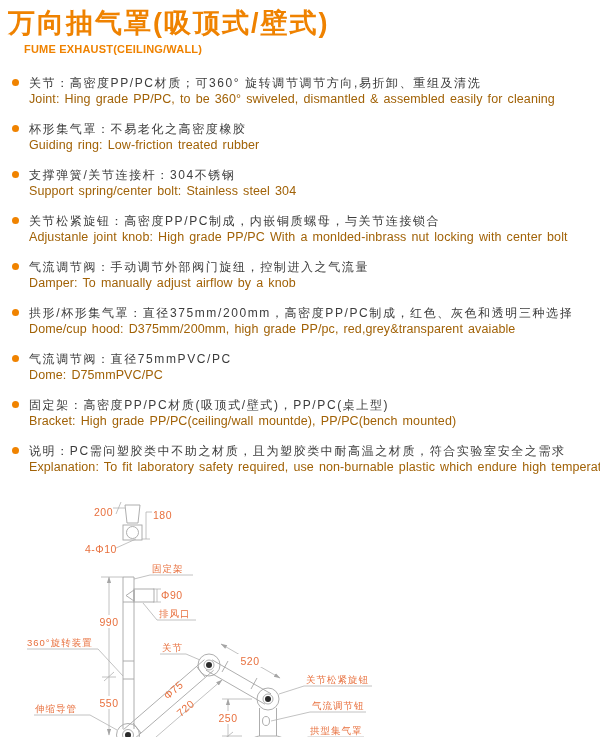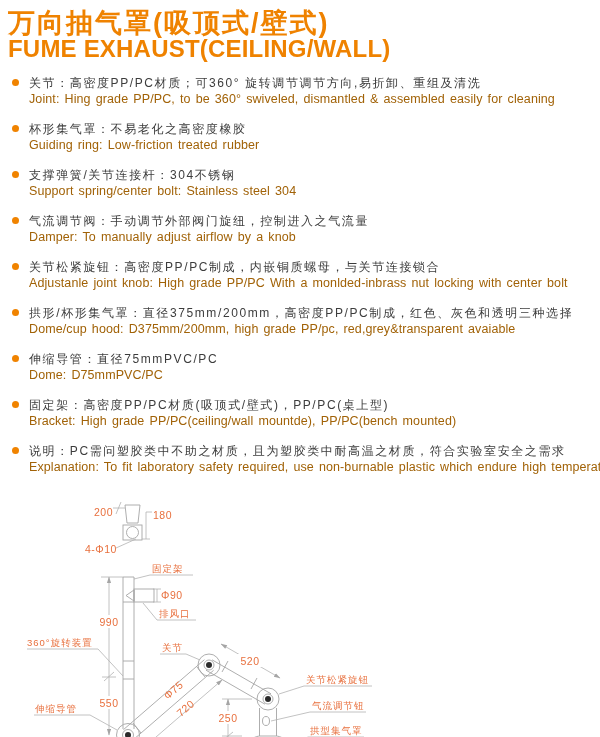--- a/index.html
+++ b/index.html
@@ -8,21 +8,21 @@
     font-family:"Liberation Sans","DejaVu Sans",sans-serif;
     -webkit-font-smoothing:antialiased;
   }
   .page{width:525px;height:737px;position:relative;background:#fff;}
   .hdr{padding:8px 0 0 8px;}
   .title-cn{
     margin:0;color:#EF8200;font-size:27px;line-height:30px;
     font-weight:bold;letter-spacing:2px;
   }
   .title-en{
-    margin:1px 0 0 0;color:#EF8200;font-size:24px;line-height:20px;
+    margin:1px 0 0 16px;color:#EF8200;font-size:11px;line-height:20px;
     font-weight:600;letter-spacing:0.2px;
   }
   ul.features{list-style:none;margin:16px 0 0 0;padding:0 0 0 10px;}
   ul.features li{
     position:relative;padding-left:19px;margin:14px 0 9px 0;
   }
   ul.features li .dot{
     position:absolute;left:2px;top:4px;width:7px;height:7px;
     border-radius:50%;background:#F08300;
   }
@@ -68,38 +68,38 @@
     <li>
       <span class="dot"></span>
       <div class="ln-cn">杯形集气罩：不易老化之高密度橡胶</div>
       <div class="ln-en">Guiding ring: Low-friction treated rubber</div>
     </li>
     <li>
       <span class="dot"></span>
       <div class="ln-cn">支撑弹簧/关节连接杆：304不锈钢</div>
       <div class="ln-en">Support spring/center bolt: Stainless steel 304</div>
     </li>
+    <li>
+      <span class="dot"></span>
+      <div class="ln-cn">关节松紧旋钮：高密度PP/PC制成，内嵌铜质螺母，与关节连接锁合</div>
+      <div class="ln-en">Adjustanle joint knob: High grade PP/PC With a monlded-inbrass nut locking with center bolt</div>
+    </li>
     <li style="margin-top:14px;">
       <span class="dot"></span>
       <div class="ln-cn">气流调节阀：手动调节外部阀门旋纽，控制进入之气流量</div>
       <div class="ln-en">Damper: To manually adjust airflow by a knob</div>
     </li>
     <li>
       <span class="dot"></span>
-      <div class="ln-cn">关节松紧旋钮：高密度PP/PC制成，内嵌铜质螺母，与关节连接锁合</div>
-      <div class="ln-en">Adjustanle joint knob: High grade PP/PC With a monlded-inbrass nut locking with center bolt</div>
-    </li>
-    <li>
-      <span class="dot"></span>
       <div class="ln-cn">拱形/杯形集气罩：直径375mm/200mm，高密度PP/PC制成，红色、灰色和透明三种选择</div>
       <div class="ln-en">Dome/cup hood: D375mm/200mm, high grade PP/pc, red,grey&amp;transparent avaiable</div>
     </li>
     <li>
       <span class="dot"></span>
-      <div class="ln-cn">伸缩导管：直径75mmPVC/PC</div>
+      <div class="ln-cn">气流调节阀：直径75mmPVC/PC</div>
       <div class="ln-en">Dome: D75mmPVC/PC</div>
     </li>
     <li>
       <span class="dot"></span>
       <div class="ln-cn">固定架：高密度PP/PC材质(吸顶式/壁式)，PP/PC(桌上型)</div>
       <div class="ln-en">Bracket: High grade PP/PC(ceiling/wall mountde), PP/PC(bench mounted)</div>
     </li>
     <li>
       <span class="dot"></span>
       <div class="ln-cn">说明：PC需问塑胶类中不助之材质，且为塑胶类中耐高温之材质，符合实验室安全之需求</div>

